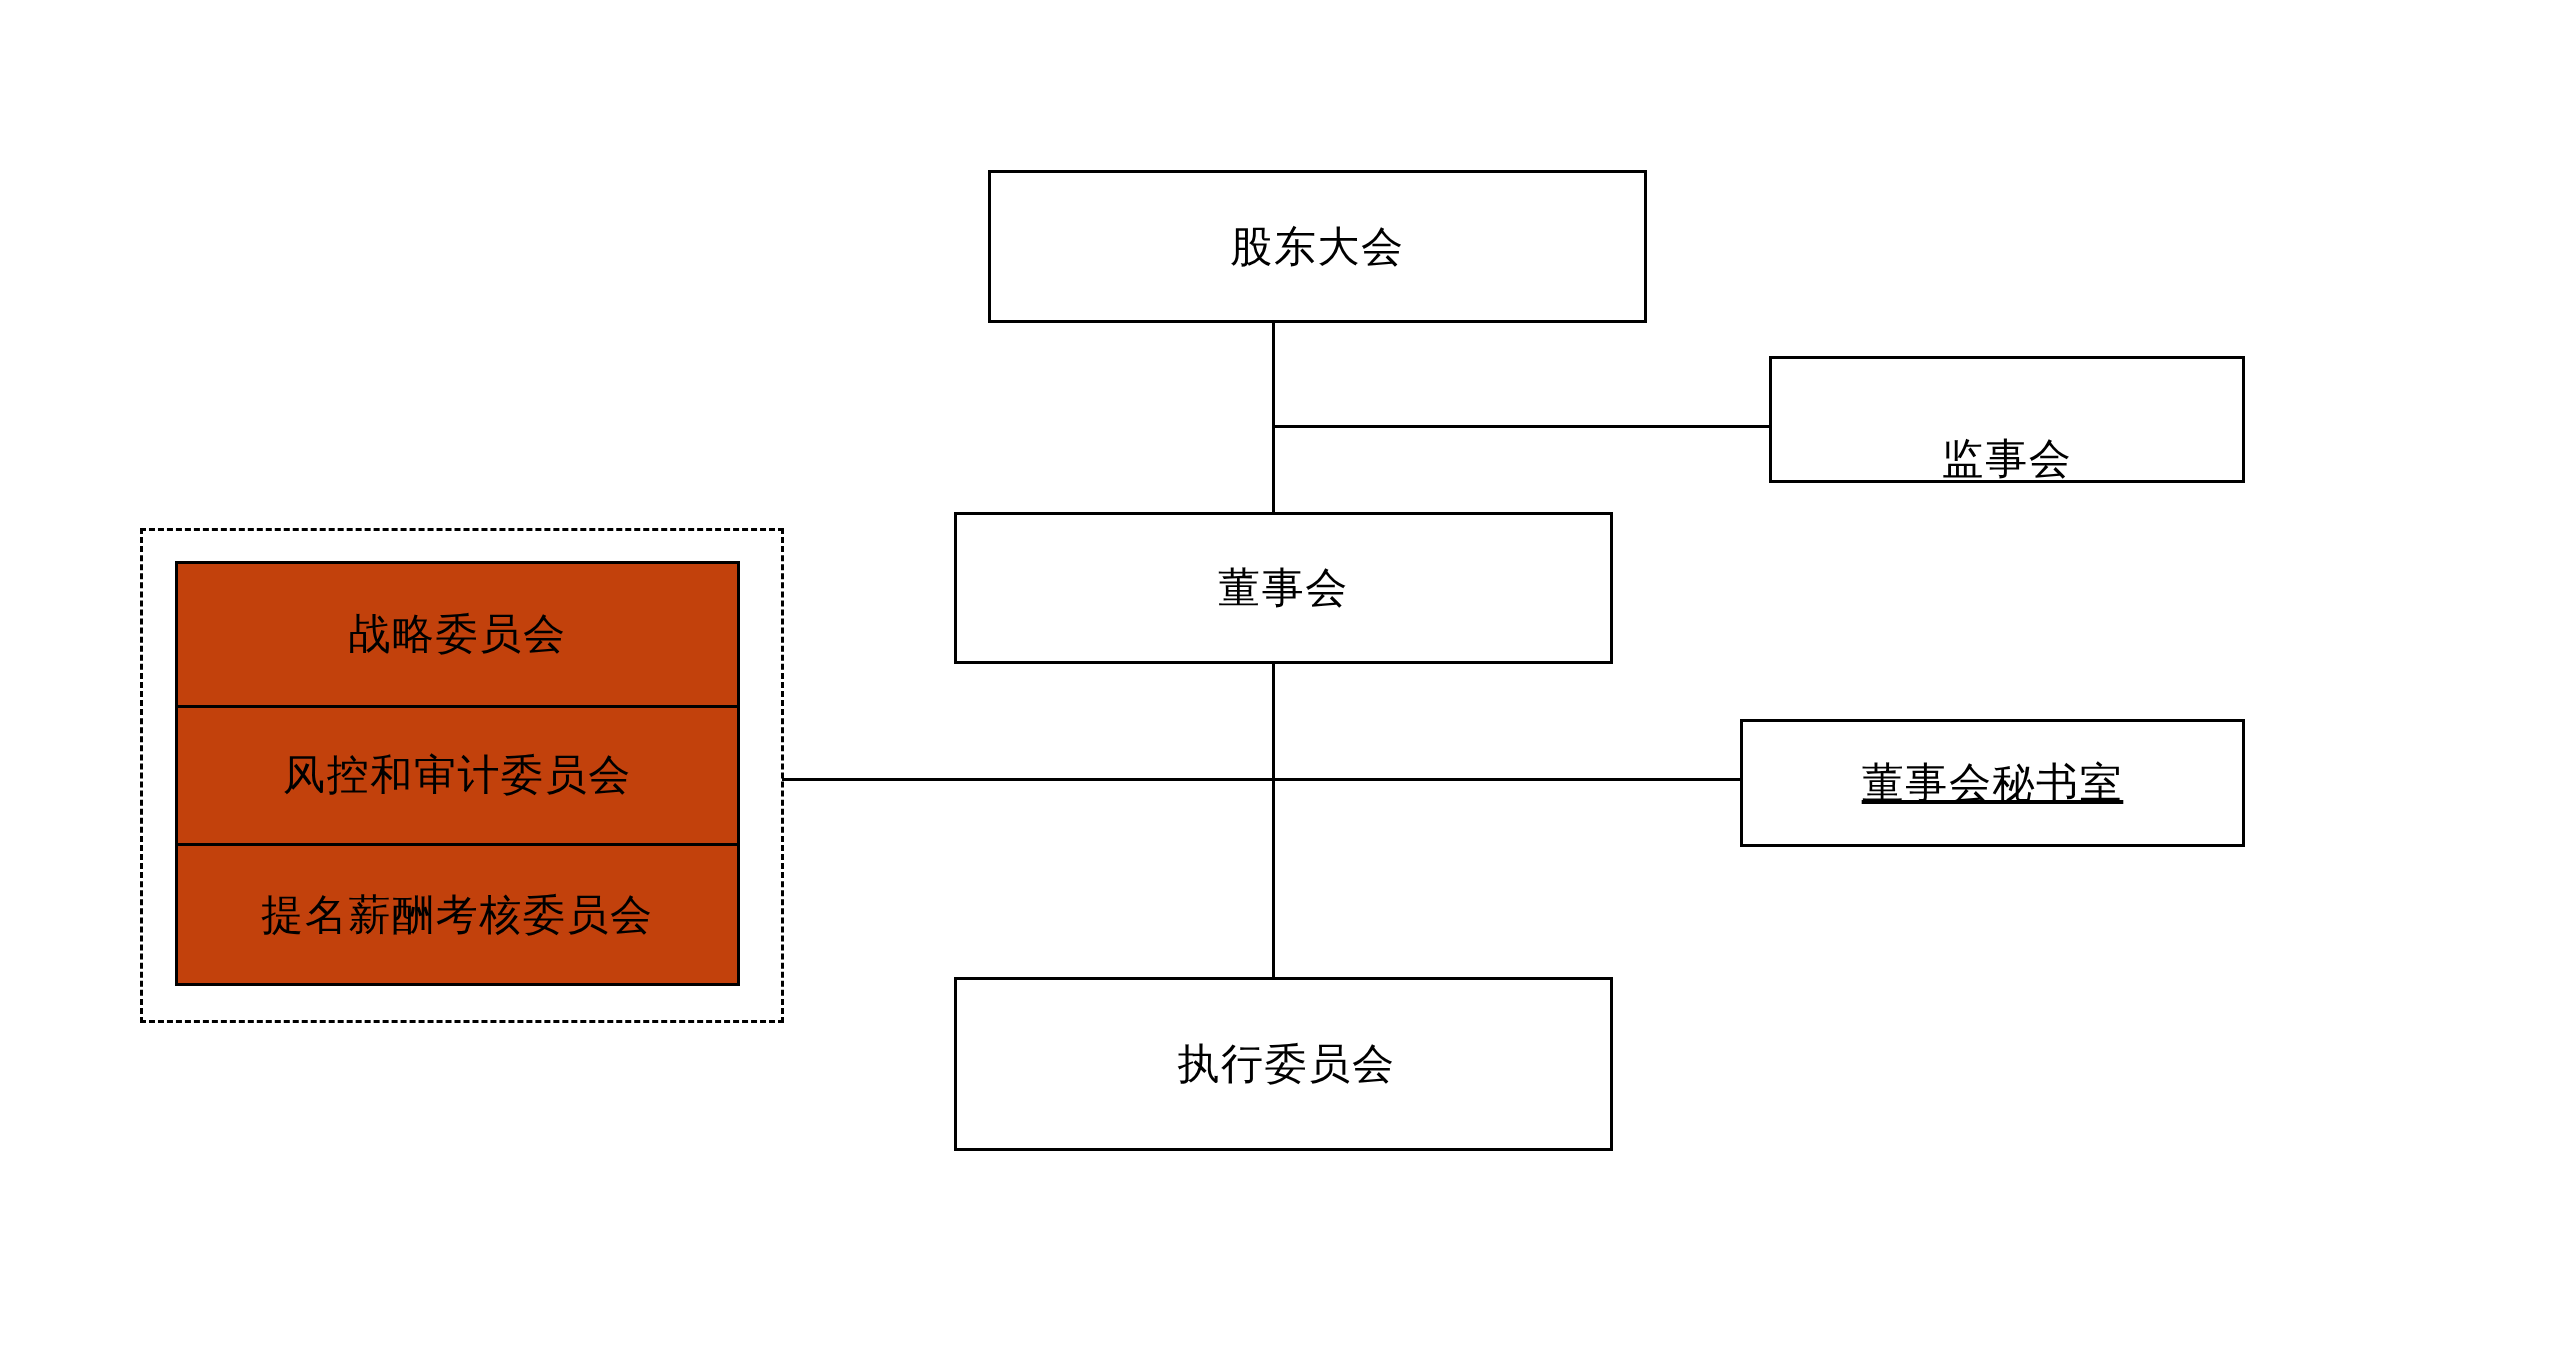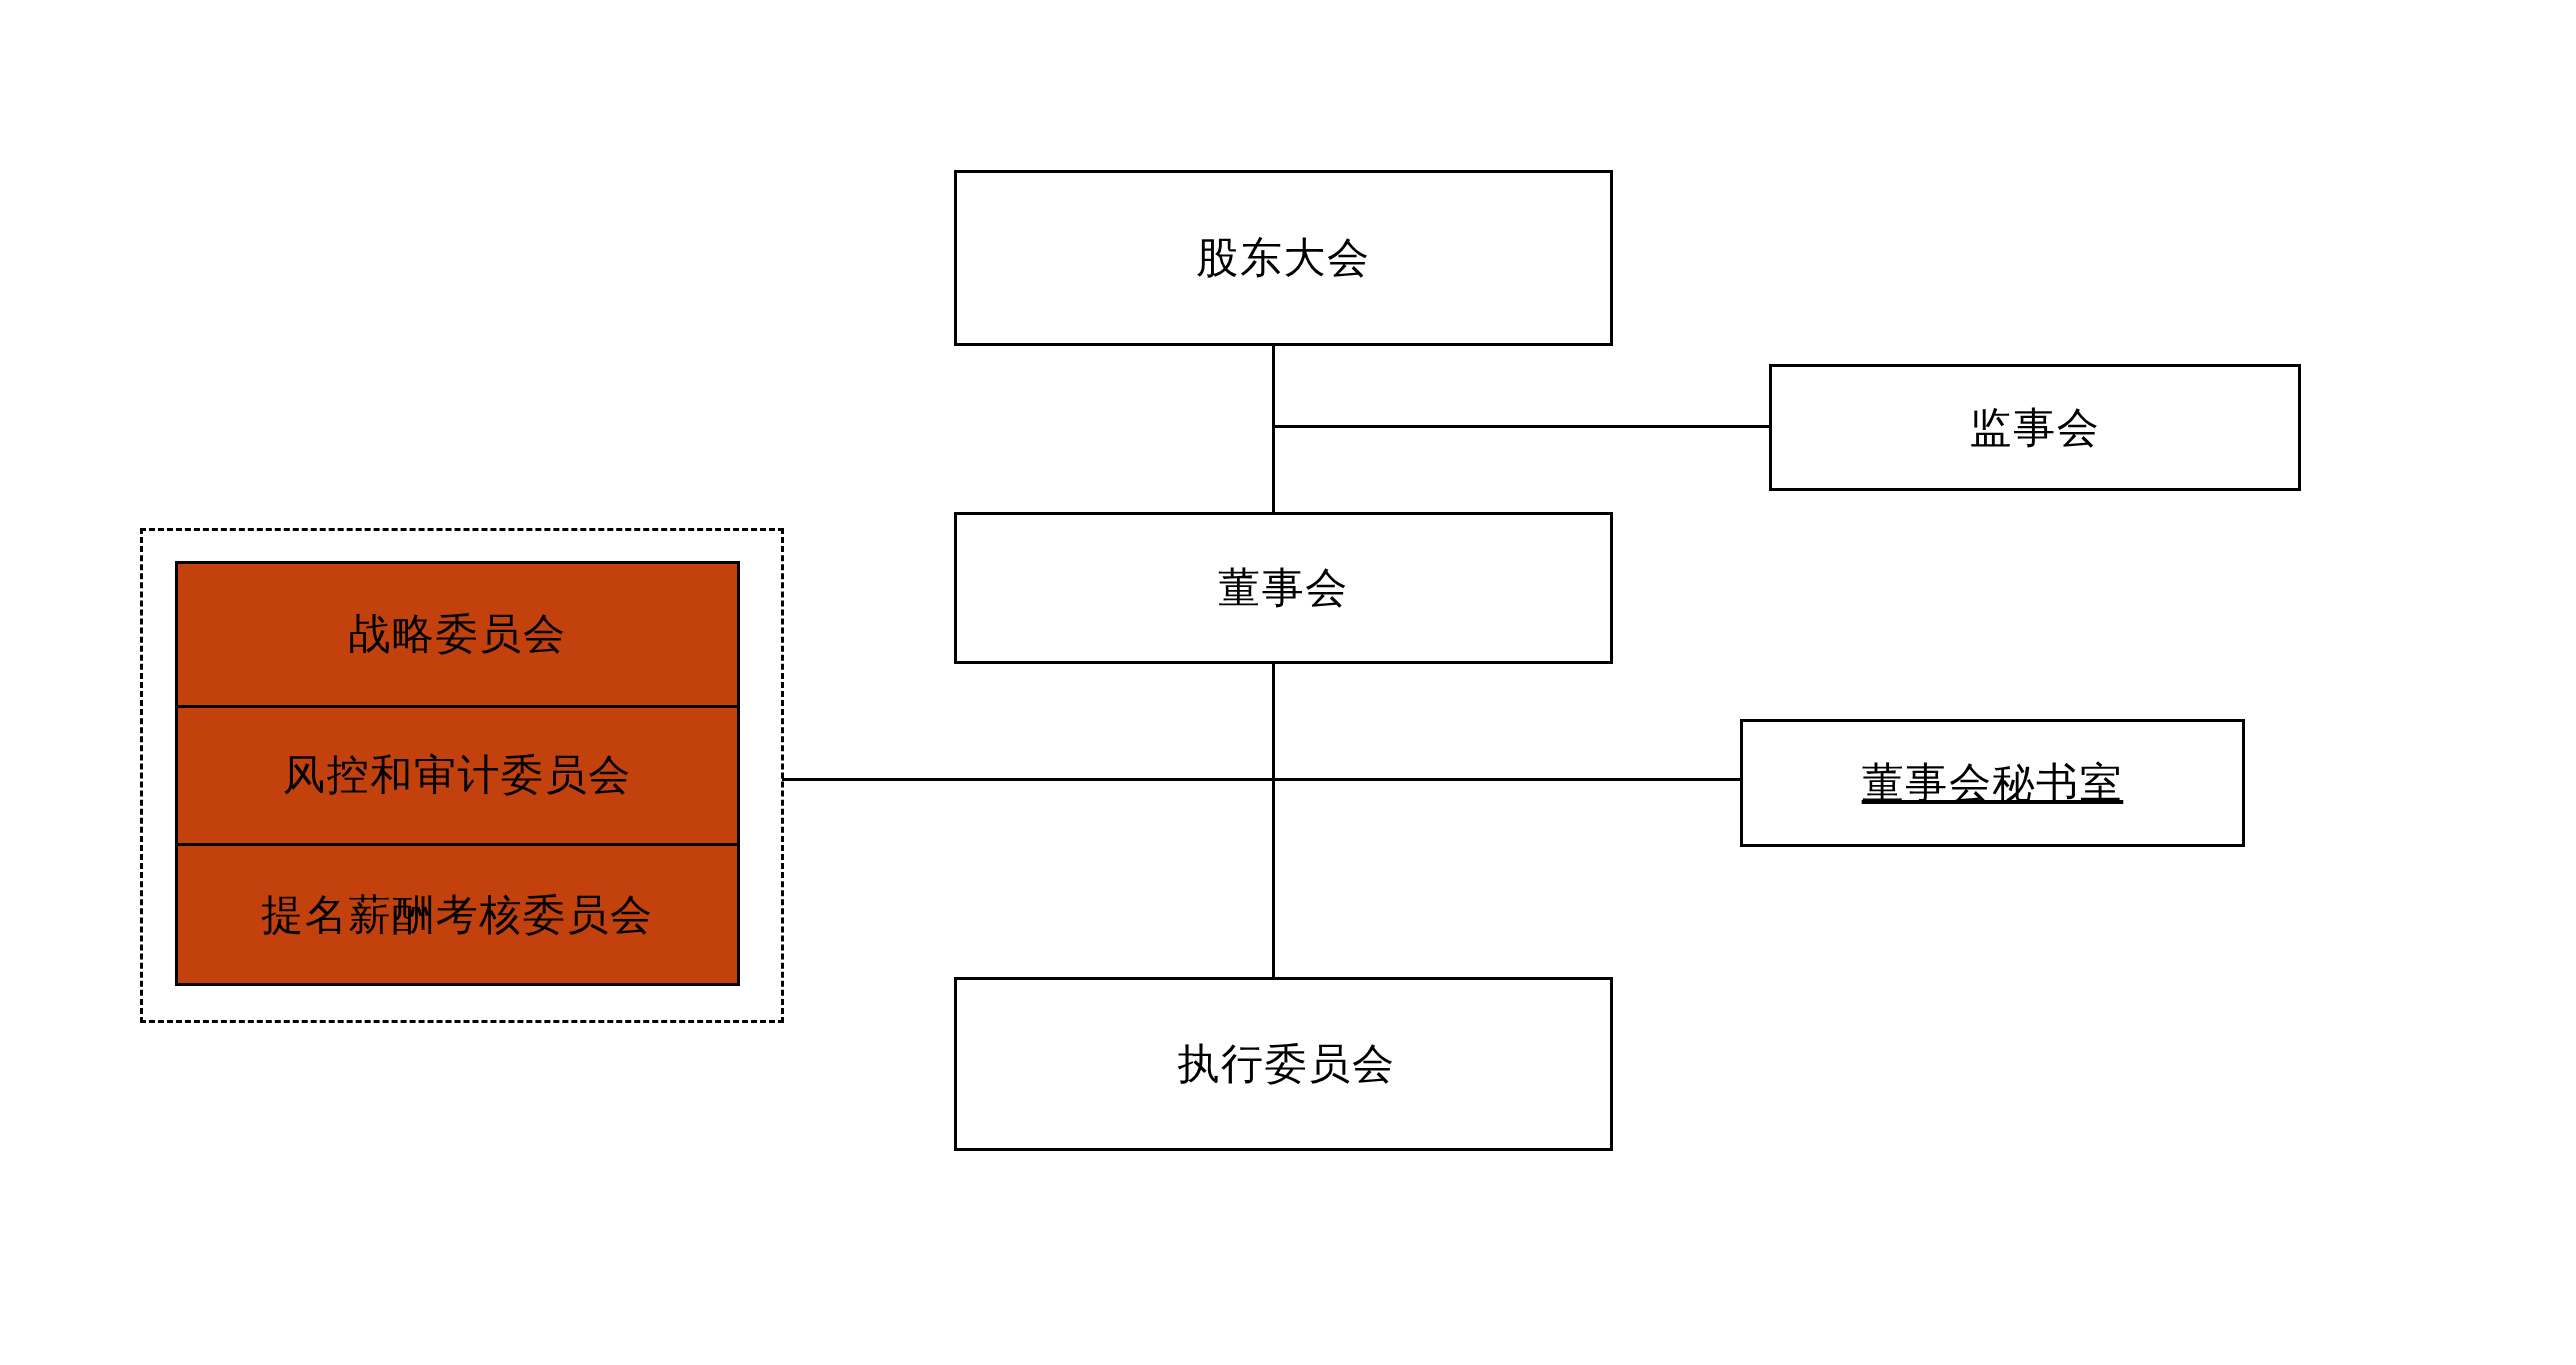--- a/index.html
+++ b/index.html
@@ -29,22 +29,22 @@
     z-index: 3;
   }
   .node-label {
     font-size: 42px;
     line-height: 1;
     letter-spacing: 1.6px;
     white-space: nowrap;
     color: #000000;
   }
   
-  #node-shareholders { left: 954px; top: 170px; width: 659px; height: 176px; }
-  #node-supervisors  { left: 1769px; top: 364px; width: 532px; height: 127px; }
+  #node-shareholders { left: 988px; top: 170px; width: 659px; height: 153px; }
+  #node-supervisors  { left: 1769px; top: 356px; width: 476px; height: 127px; align-items: flex-end; }
   #node-board        { left: 954px; top: 512px; width: 659px; height: 152px; }
   #node-secretariat  { left: 1740px; top: 719px; width: 505px; height: 128px; text-decoration: underline; }
   #node-executive    { left: 954px; top: 977px; width: 659px; height: 174px; padding-left: 6px; }
 
   
   #committee-group {
     position: absolute;
     left: 140px;
     top: 528px;
     width: 644px;

